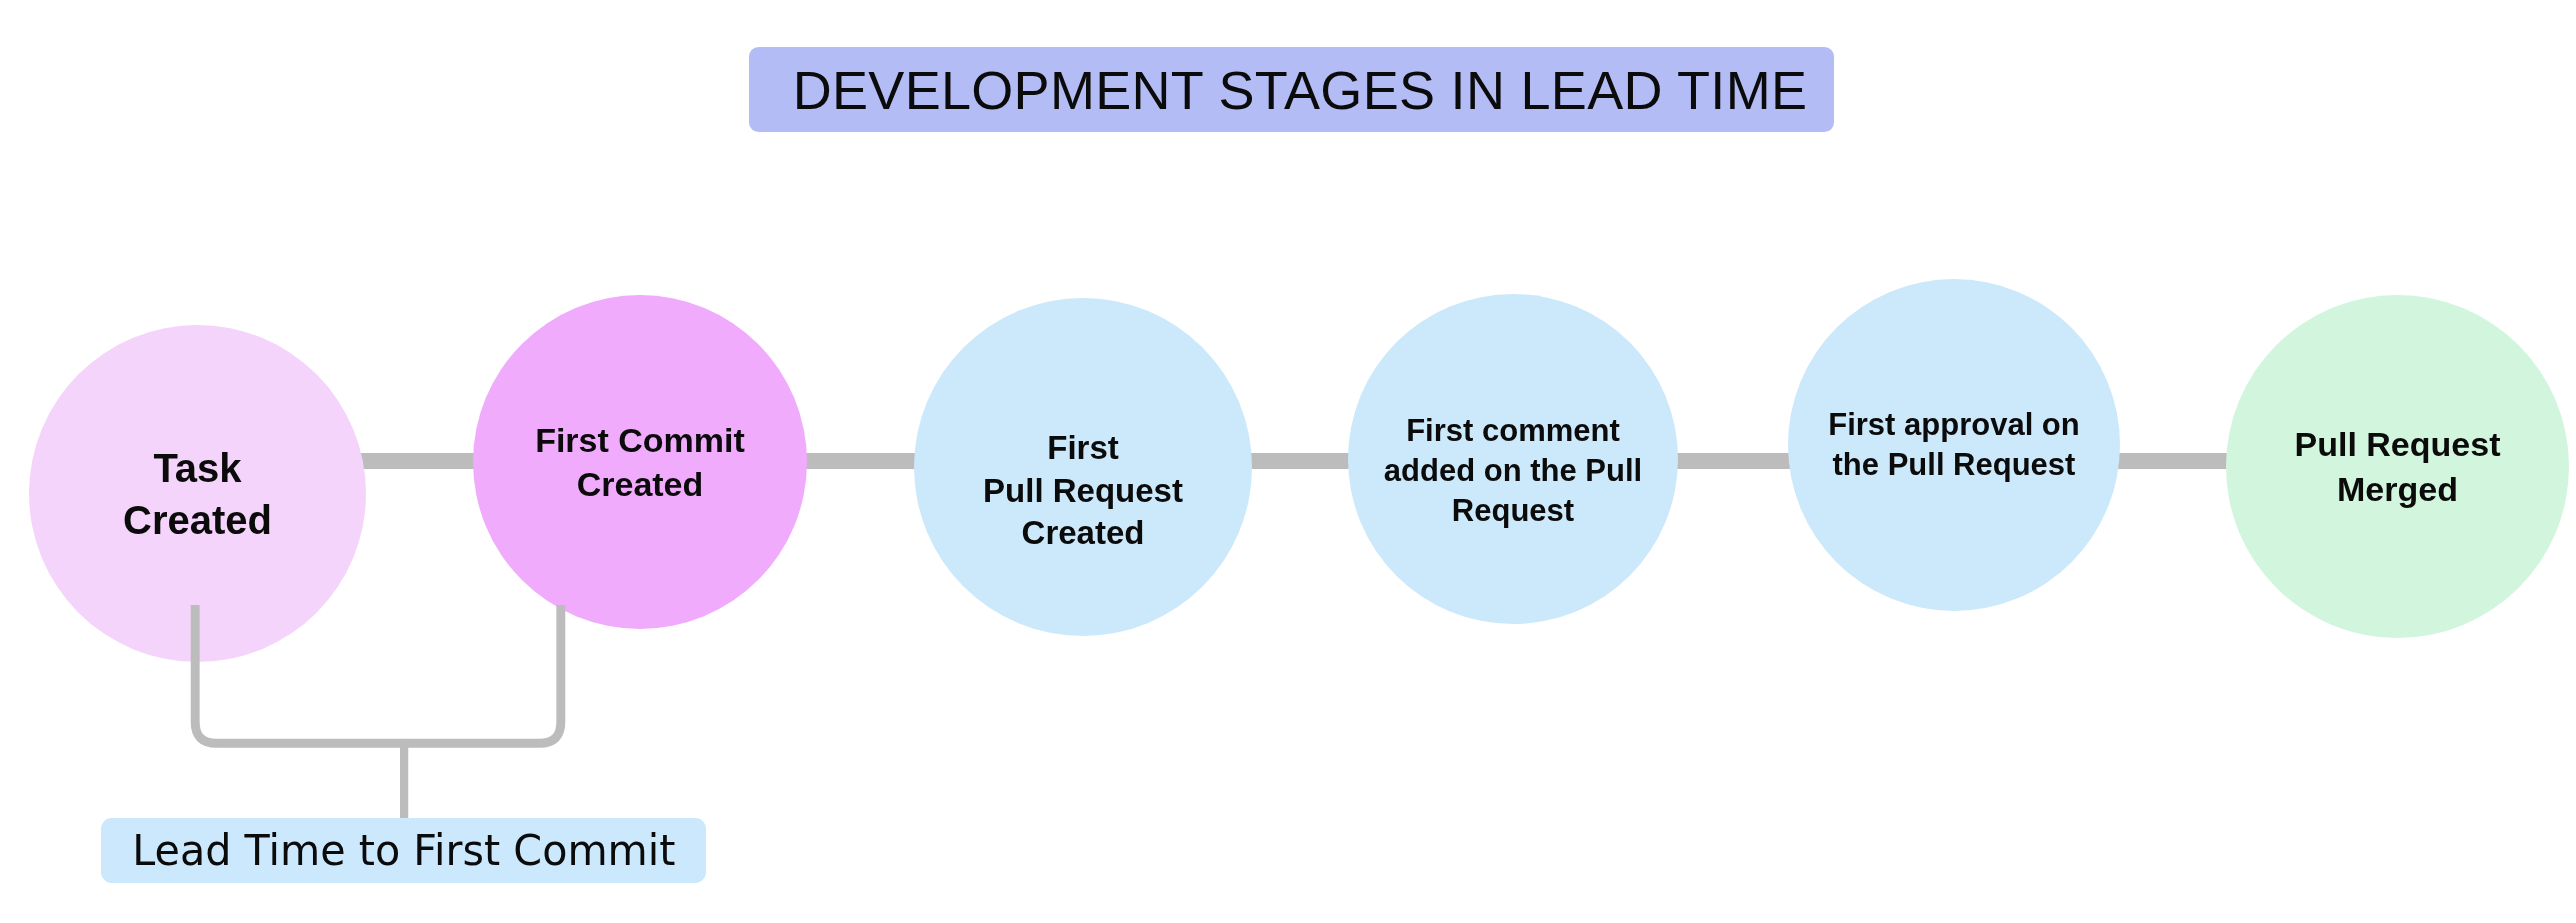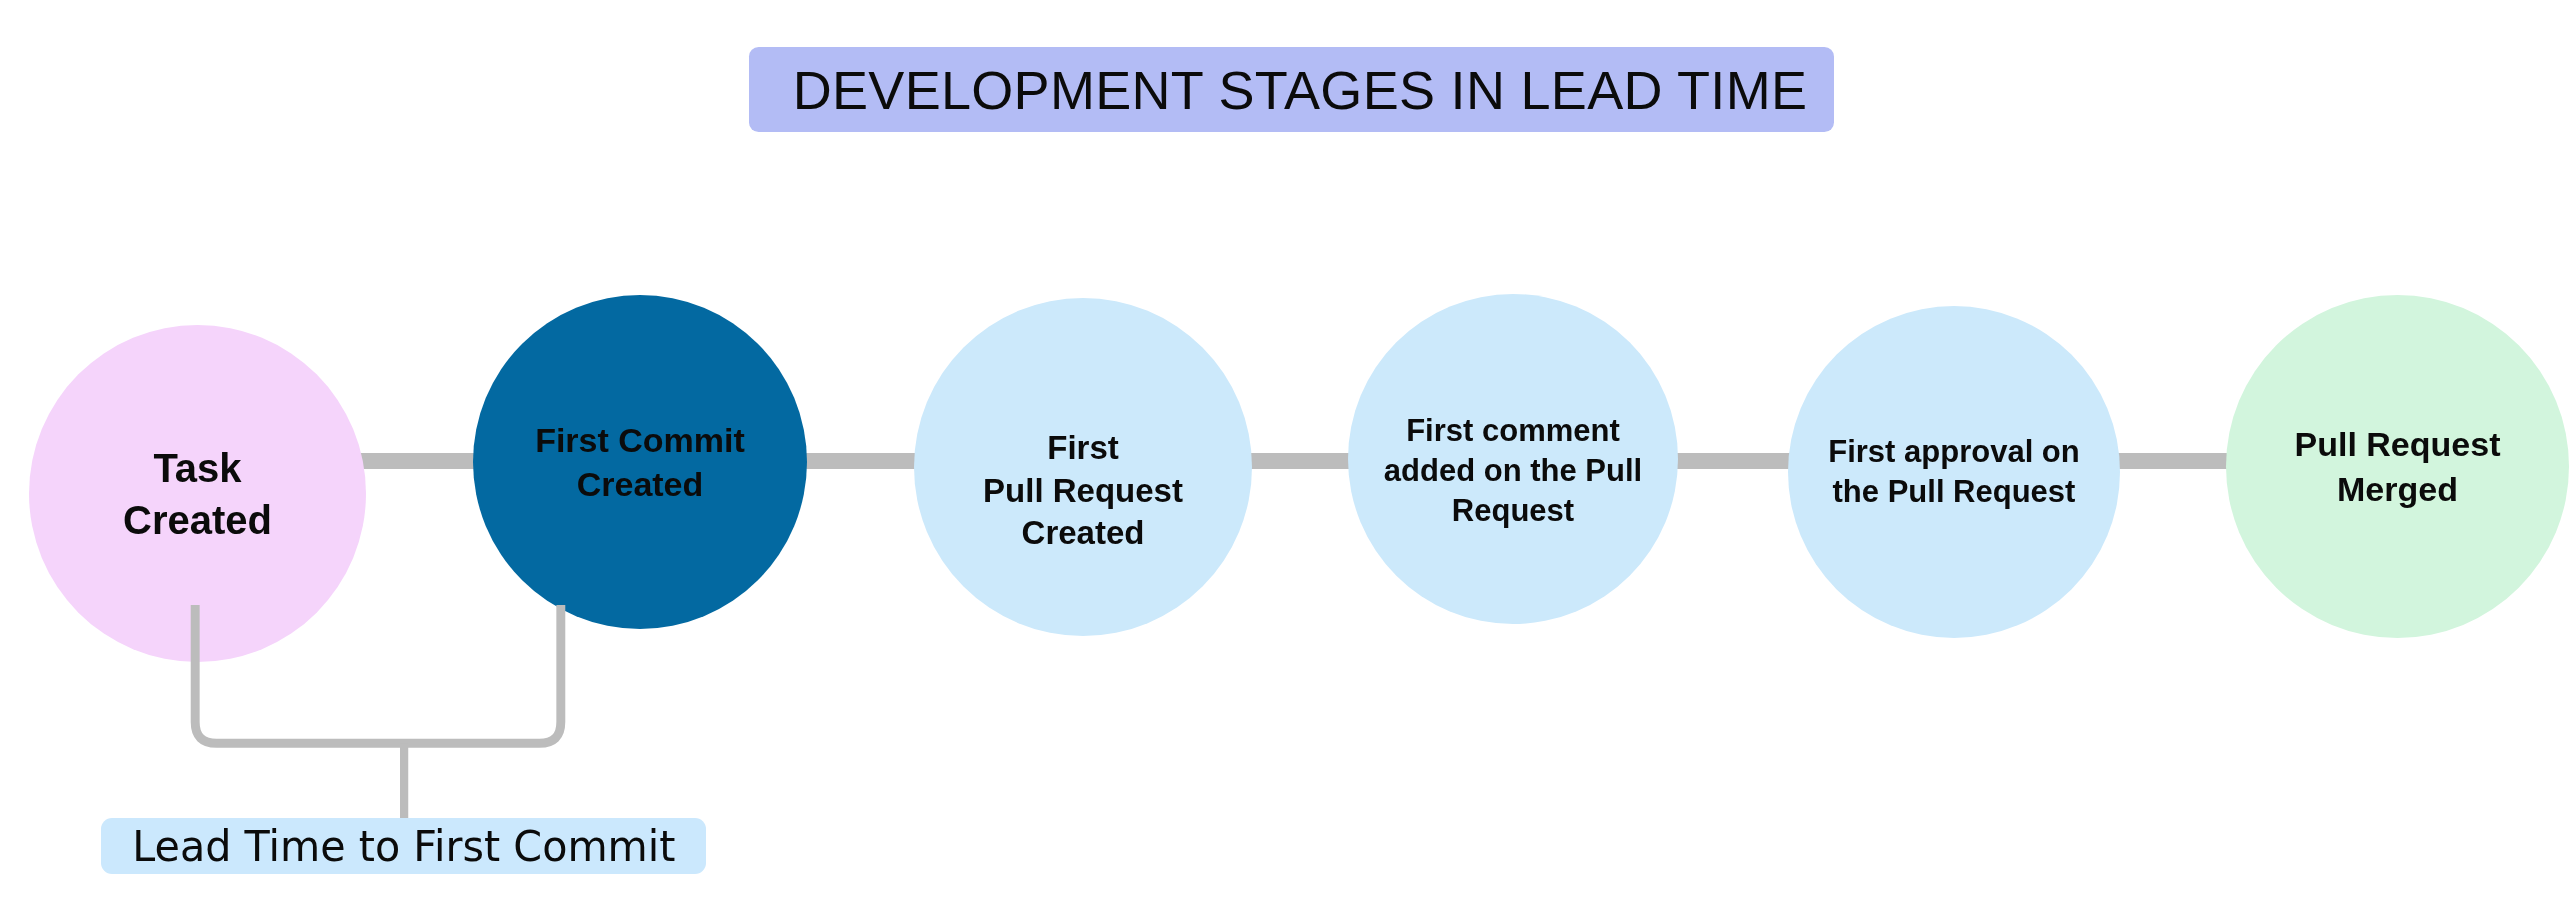--- a/index.html
+++ b/index.html
@@ -83,21 +83,21 @@
     width: 756px;
     height: 234px;
     overflow: visible;
   }
 
   .leadtime-box {
     position: absolute;
     left: 101px;
     top: 818px;
     width: 605px;
-    height: 56px;
+    height: 65px;
     background: #cbe8fd;
     border-radius: 11px;
     display: flex;
     align-items: center;
     justify-content: center;
     box-sizing: border-box;
   }
   .leadtime-text {
     font-family: "DejaVu Sans", sans-serif;
     font-size: 43px;
@@ -121,38 +121,38 @@
   <div class="connector" style="left:800px; width:124px;"></div>
   <div class="connector" style="left:1236px; width:124px;"></div>
   <div class="connector" style="left:1673px; width:124px;"></div>
   <div class="connector" style="left:2112px; width:124px;"></div>
 
   <div class="stage-circle" style="left:29px; top:325px; width:337px; height:337px; background:#f5d4fb;">
     <span class="stage-label" style="font-size:40px;text-align:center;">Task
 Created</span>
   </div>
 
-  <div class="stage-circle" style="left:473px; top:295px; width:334px; height:334px; background:#0369a1;">
+  <div class="stage-circle" style="left:473px; top:295px; width:334px; height:334px; background:#f0abfc;">
     <span class="stage-label" style="font-size:34px;">First Commit
 Created</span>
   </div>
 
   <div class="stage-circle" style="left:914px; top:298px; width:338px; height:338px; background:#cce9fb;">
     <span class="stage-label" style="font-size:33px;margin-top:48px;">First
 Pull Request
 Created</span>
   </div>
 
   <div class="stage-circle" style="left:1348px; top:294px; width:330px; height:330px; background:#cce9fb;">
     <span class="stage-label" style="font-size:31px;margin-top:24px;">First comment
 added on the Pull
 Request</span>
   </div>
 
-  <div class="stage-circle" style="left:1788px; top:306px; width:332px; height:332px; background:#cce9fb;">
+  <div class="stage-circle" style="left:1788px; top:279px; width:332px; height:332px; background:#cce9fb;">
     <span class="stage-label" style="font-size:31px;">First approval on
 the Pull Request</span>
   </div>
 
   <div class="stage-circle" style="left:2226px; top:295px; width:343px; height:343px; background:#d2f5dd;">
     <span class="stage-label" style="font-size:34px;">Pull Request
 Merged</span>
   </div>
 
   <svg class="bracket-svg" viewBox="0 0 1100 340" preserveAspectRatio="none" xmlns="http://www.w3.org/2000/svg">

